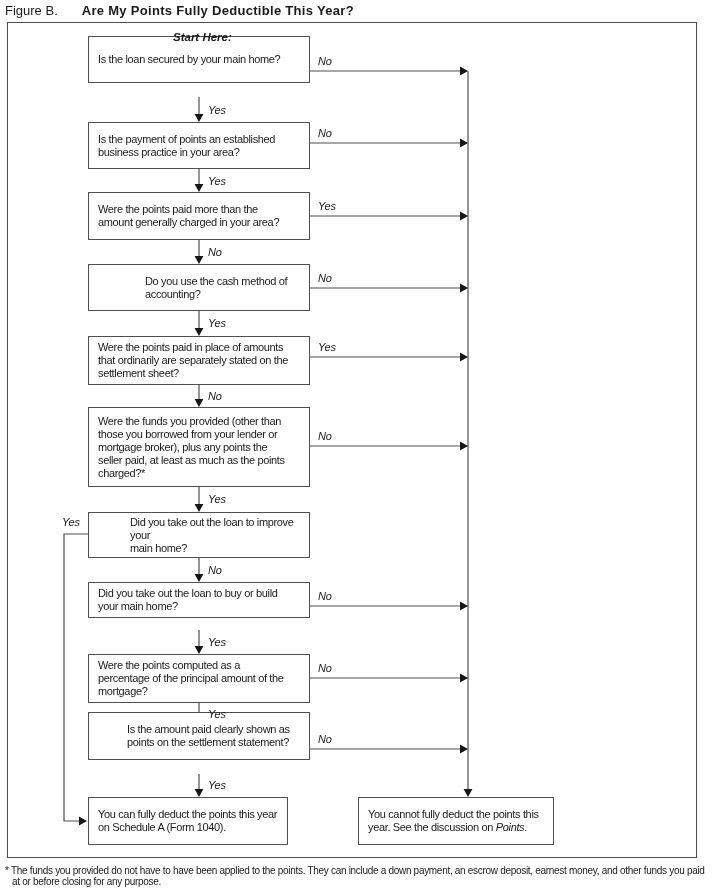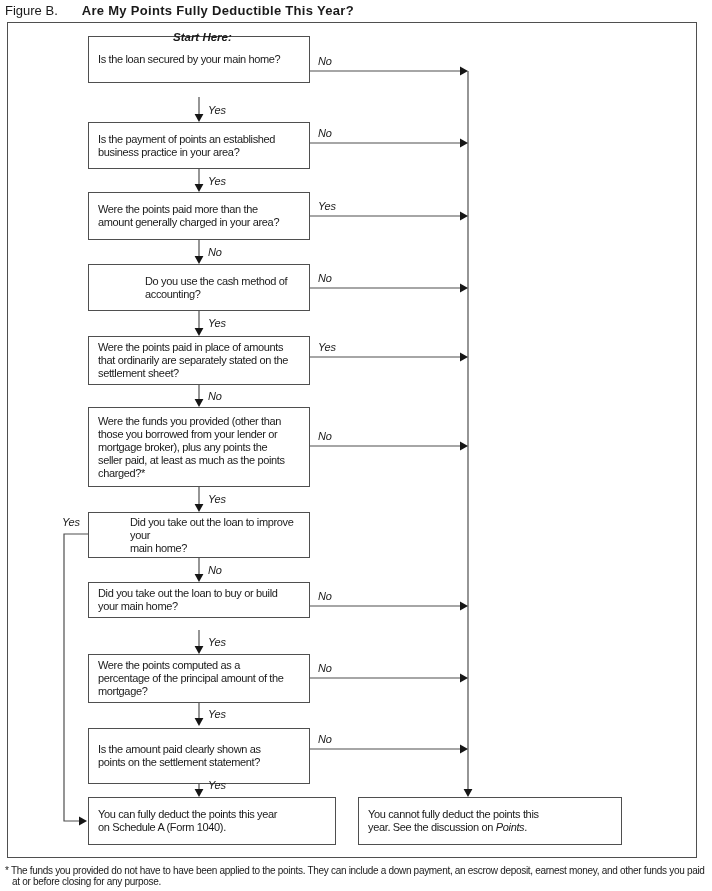--- a/index.html
+++ b/index.html
@@ -141,30 +141,30 @@
   </div>
 <div class="qbox" style="top:582px;height:36px;">
     <div class="box-text">Did you take out the loan to buy or build
 your main home?</div>
   </div>
 <div class="qbox" style="top:654px;height:49px;">
     <div class="box-text">Were the points computed as a
 percentage of the principal amount of the
 mortgage?</div>
   </div>
-<div class="qbox" style="top:728px;height:56px;">
+<div class="qbox" style="top:712px;height:48px;padding-left:29px;">
     <div class="box-text">Is the amount paid clearly shown as
 points on the settlement statement?</div>
   </div>
 
-<div class="rbox" style="left:88px;top:797px;width:248px;height:48px;">
+<div class="rbox" style="left:88px;top:797px;width:200px;height:48px;">
   <div class="box-text">You can fully deduct the points this year
 on Schedule A (Form 1040).</div>
 </div>
-<div class="rbox" style="left:358px;top:797px;width:264px;height:48px;">
+<div class="rbox" style="left:358px;top:797px;width:196px;height:48px;">
   <div class="box-text"><span>You cannot fully deduct the points this</span><br><span>year. See the discussion on </span><i>Points</i><span>.</span></div>
 </div>
 
 <div class="elabel" style="left:318px;top:55px;">No</div>
 <div class="elabel" style="left:318px;top:127px;">No</div>
 <div class="elabel" style="left:318px;top:200px;">Yes</div>
 <div class="elabel" style="left:318px;top:272px;">No</div>
 <div class="elabel" style="left:318px;top:341px;">Yes</div>
 <div class="elabel" style="left:318px;top:430px;">No</div>
 <div class="elabel" style="left:318px;top:590px;">No</div>

